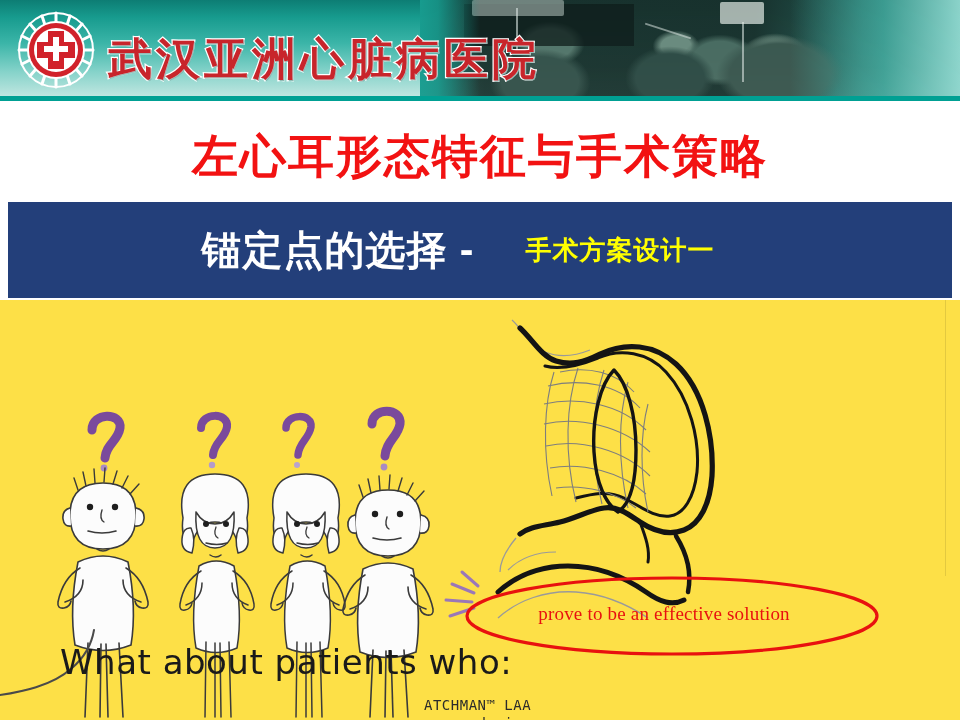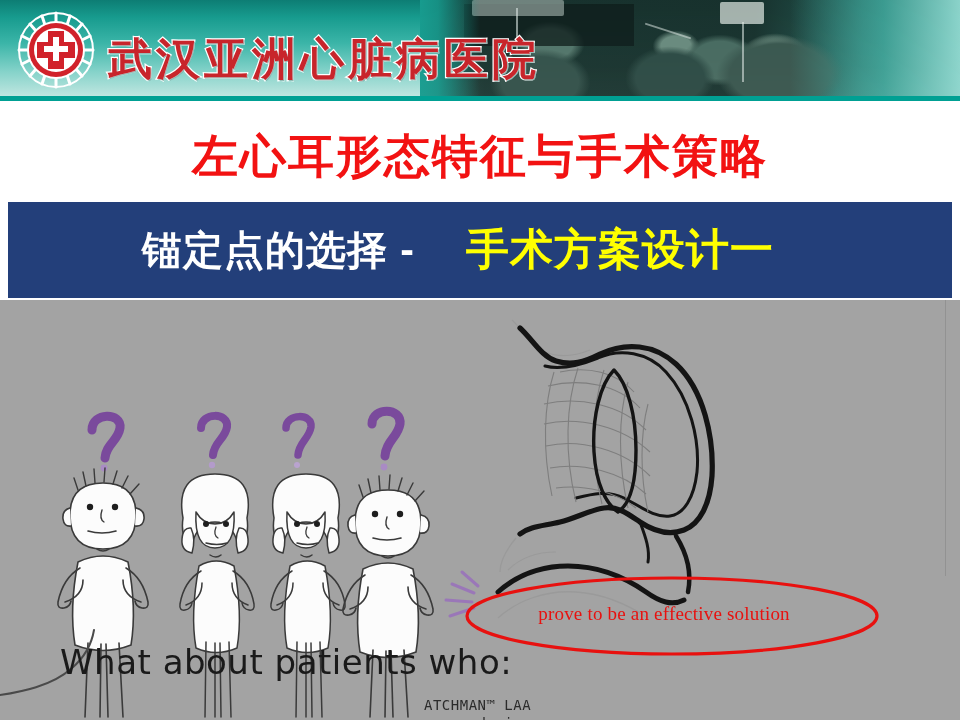--- a/index.html
+++ b/index.html
@@ -133,35 +133,35 @@
     white-space: nowrap;
   }
   .banner-dash {
     font-size: 34px;
     font-weight: bold;
     color: #ffffff;
     margin: 0 12px;
     font-family: "DejaVu Sans", sans-serif;
   }
   .banner-accent {
-    font-size: 43px;
+    font-size: 26px;
     font-weight: bold;
     color: #ffff00;
     letter-spacing: 1px;
     font-family: "DejaVu Sans", sans-serif;
     white-space: nowrap;
     margin-left: 40px;
   }
 
   
   .content {
     position: absolute;
     left: 0; top: 300px;
     width: 960px; height: 420px;
-    background: #a3a3a3;
+    background: #fde047;
     overflow: hidden;
   }
   .content .edge-line {
     position: absolute;
     left: 945px; top: 0;
     width: 1px; height: 276px;
     background: rgba(0,0,0,0.10);
   }
   .content svg { position: absolute; left: 0; top: 0; }
 

